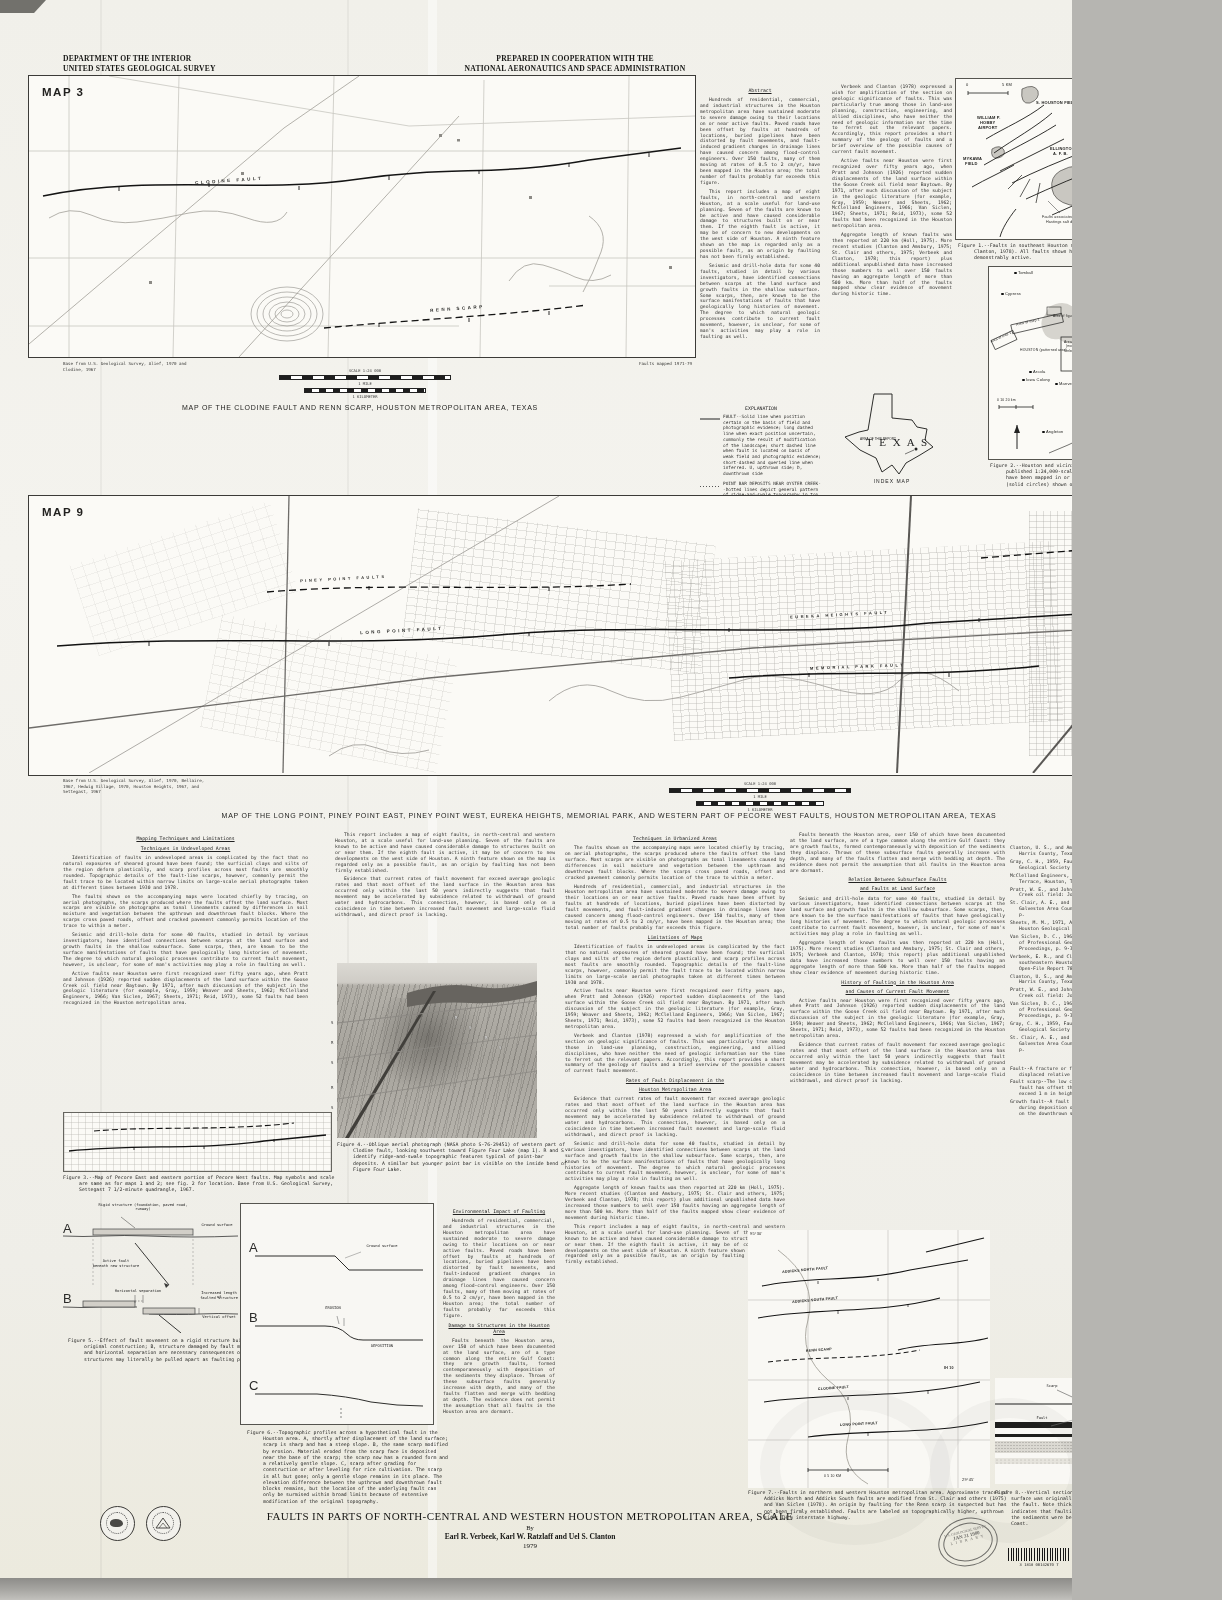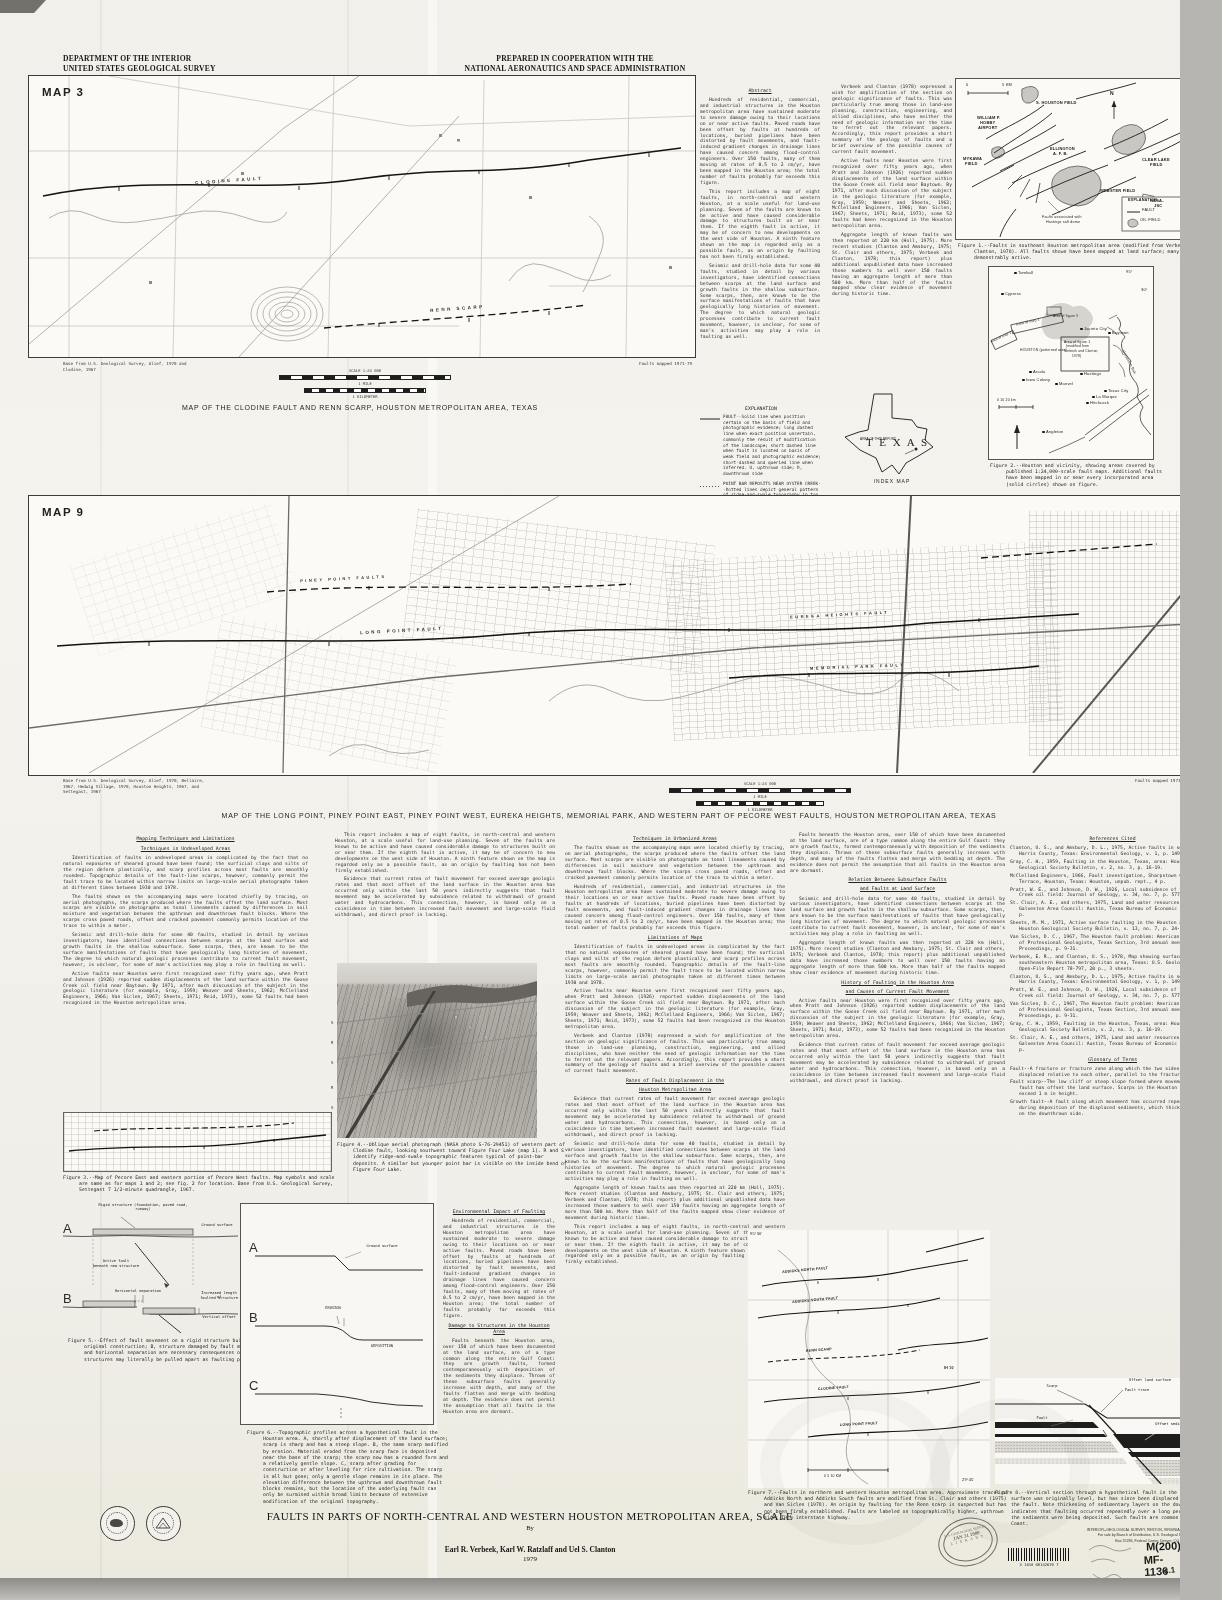--- a/index.html
+++ b/index.html
@@ -1,16 +1,16 @@
 <!DOCTYPE html>
 <html><head>
 <meta charset="utf-8">
 <style>
   html,body{margin:0;padding:0;background:#b6b5b1;}
-  #sheet{position:relative;width:1180px;height:1600px;background:#c9c8c4;overflow:hidden;
+  #sheet{position:relative;width:1072px;height:1600px;background:#c9c8c4;overflow:hidden;
          font-family:"Liberation Sans",sans-serif;}
   .abs{position:absolute;}
   .paper{position:absolute;left:0;top:0;width:1190px;height:1578px;
          background:linear-gradient(180deg,#f1f0ea 0%,#f4f3ee 35%,#efeee8 80%,#eceade 100%);
          border-right:2px solid #a3a29e;}
   .crease{position:absolute;top:0;height:1578px;width:2px;background:rgba(0,0,0,0.04);}
   .crease-light{position:absolute;top:0;height:1578px;width:9px;background:rgba(255,255,255,0.45);}
   .edge-right{position:absolute;left:1192px;top:0;width:30px;height:1600px;
          background:linear-gradient(90deg,#b0afab,#d8d7d3 35%,#cbcac6);}
   .edge-bottom{position:absolute;left:0;top:1578px;width:1222px;height:22px;
@@ -618,21 +618,21 @@
     <div class="diaglabel" style="left:152px;top:44px;width:72px;color:#111;background:rgba(249,248,244,.75)">Offset sedimentary layers</div>
   </div>
   <div class="abs fcap" style="left:995px;top:1490px;width:226px">Figure 8.--Vertical section through a hypothetical fault in the Houston area.  Land surface was originally level, but has since been displaced by movement along the fault.  Note thickening of sedimentary layers on the downthrown side.  This indicates that faulting occurred repeatedly over a long period of time, while the sediments were being deposited.  Such faults are common in the Texas Gulf Coast.</div>
 
   <div class="wring" style="left:760px;top:1390px;width:150px;height:115px"></div>
   <div class="wring" style="left:930px;top:1398px;width:120px;height:105px"></div>
 
   <div class="abs" style="left:230px;top:1510px;width:600px;text-align:center;font-family:'Liberation Serif',serif;color:#161614">
     <div style="font-size:11px;letter-spacing:.4px">FAULTS IN PARTS OF NORTH-CENTRAL AND WESTERN HOUSTON METROPOLITAN AREA, SCALE</div>
     <div style="font-size:6.5px;margin-top:2px">By</div>
-    <div style="font-size:7.5px;font-weight:bold;margin-top:14px">Earl R. Verbeek, Karl W. Ratzlaff and Uel S. Clanton</div>
+    <div style="font-size:7.5px;font-weight:bold;margin-top:1px">Earl R. Verbeek, Karl W. Ratzlaff and Uel S. Clanton</div>
     <div style="font-size:7px;margin-top:1px">1979</div>
   </div>
 
   <div class="abs" style="left:100px;top:1506px;width:33px;height:33px;border-radius:50%;border:1.4px solid #3c3b38;background:#f2f1ec">
     <div class="abs" style="left:5px;top:5px;width:20px;height:20px;border-radius:50%;border:.7px dotted #555"></div>
     <div class="abs" style="left:9px;top:12px;width:13px;height:8px;background:#4a4946;border-radius:45% 55% 40% 40%"></div>
   </div>
   <div class="abs" style="left:146px;top:1506px;width:33px;height:33px;border-radius:50%;border:1.4px solid #3c3b38;background:#f2f1ec">
     <div class="abs" style="left:5px;top:5px;width:20px;height:20px;border-radius:50%;border:.7px dotted #555"></div>
     <svg class="abs" style="left:8px;top:9px" width="16" height="14">

